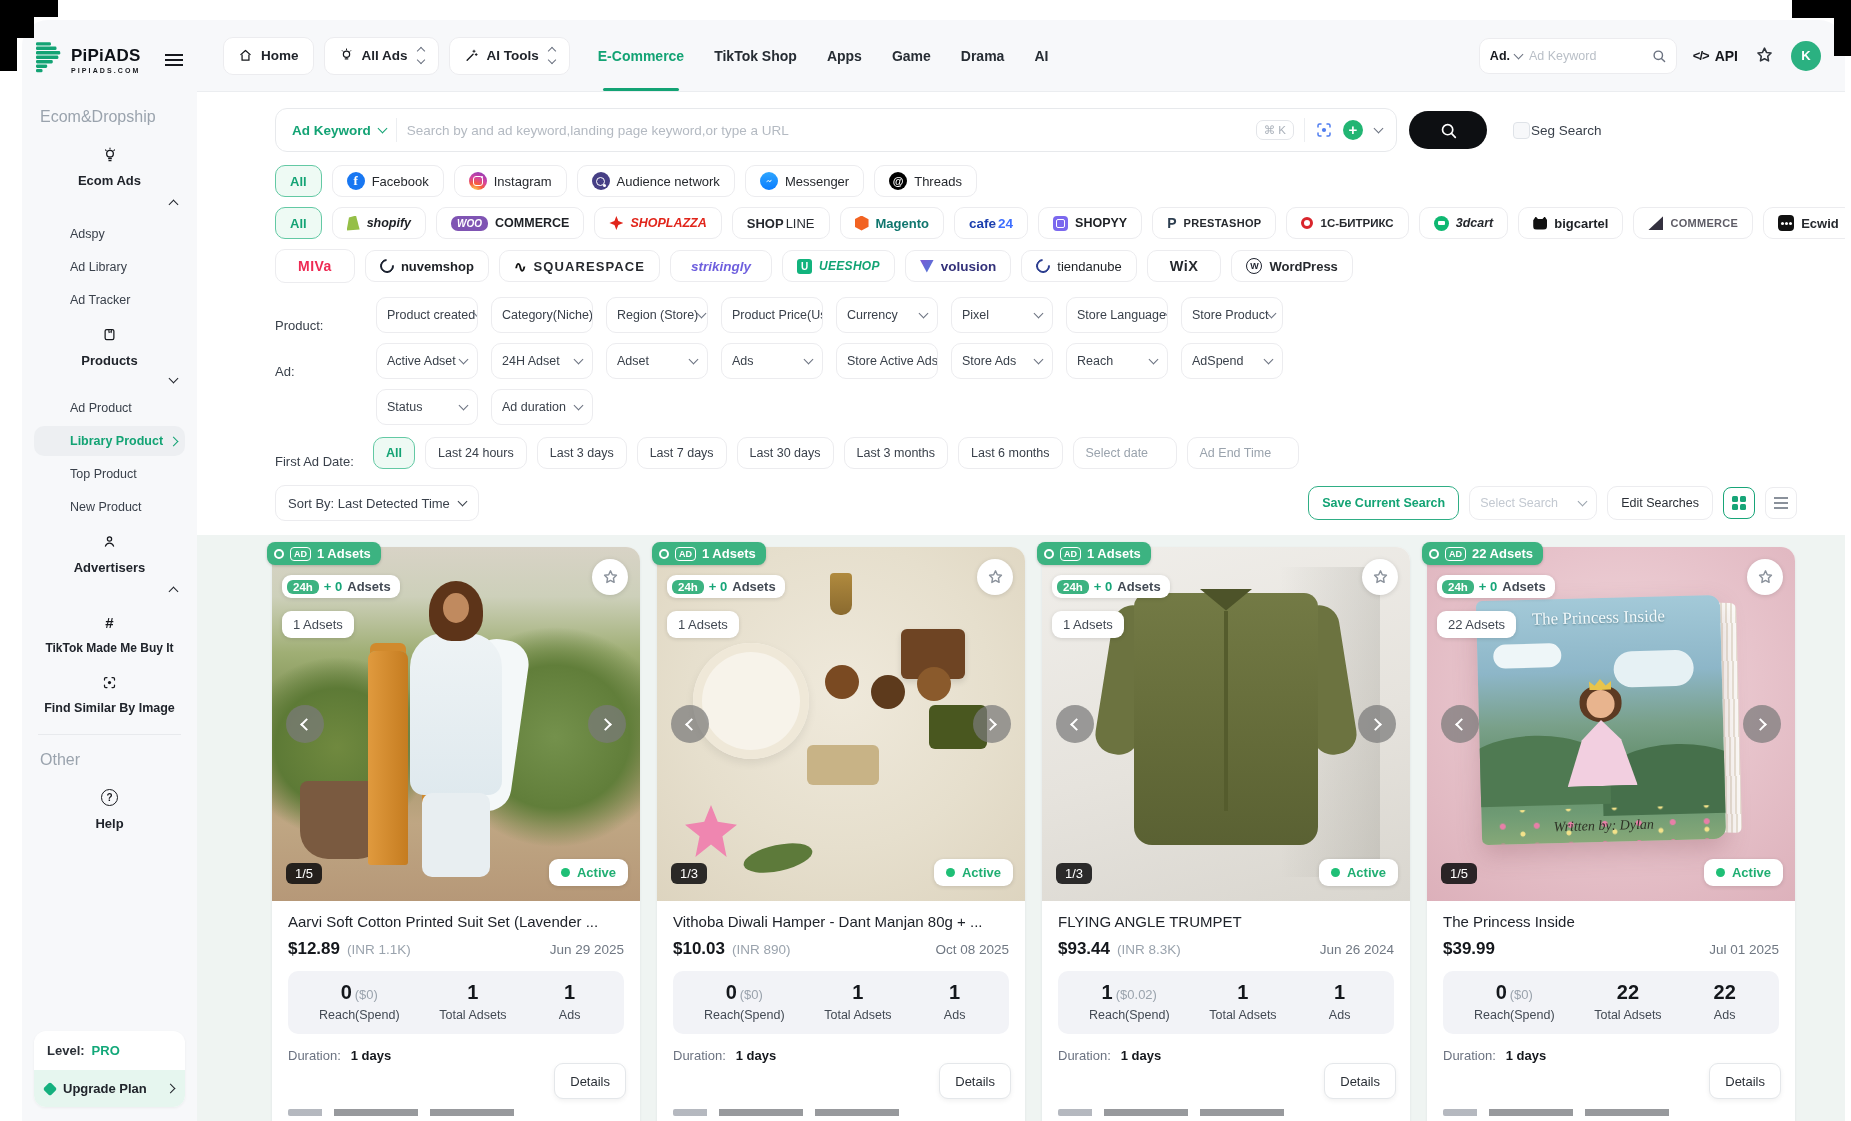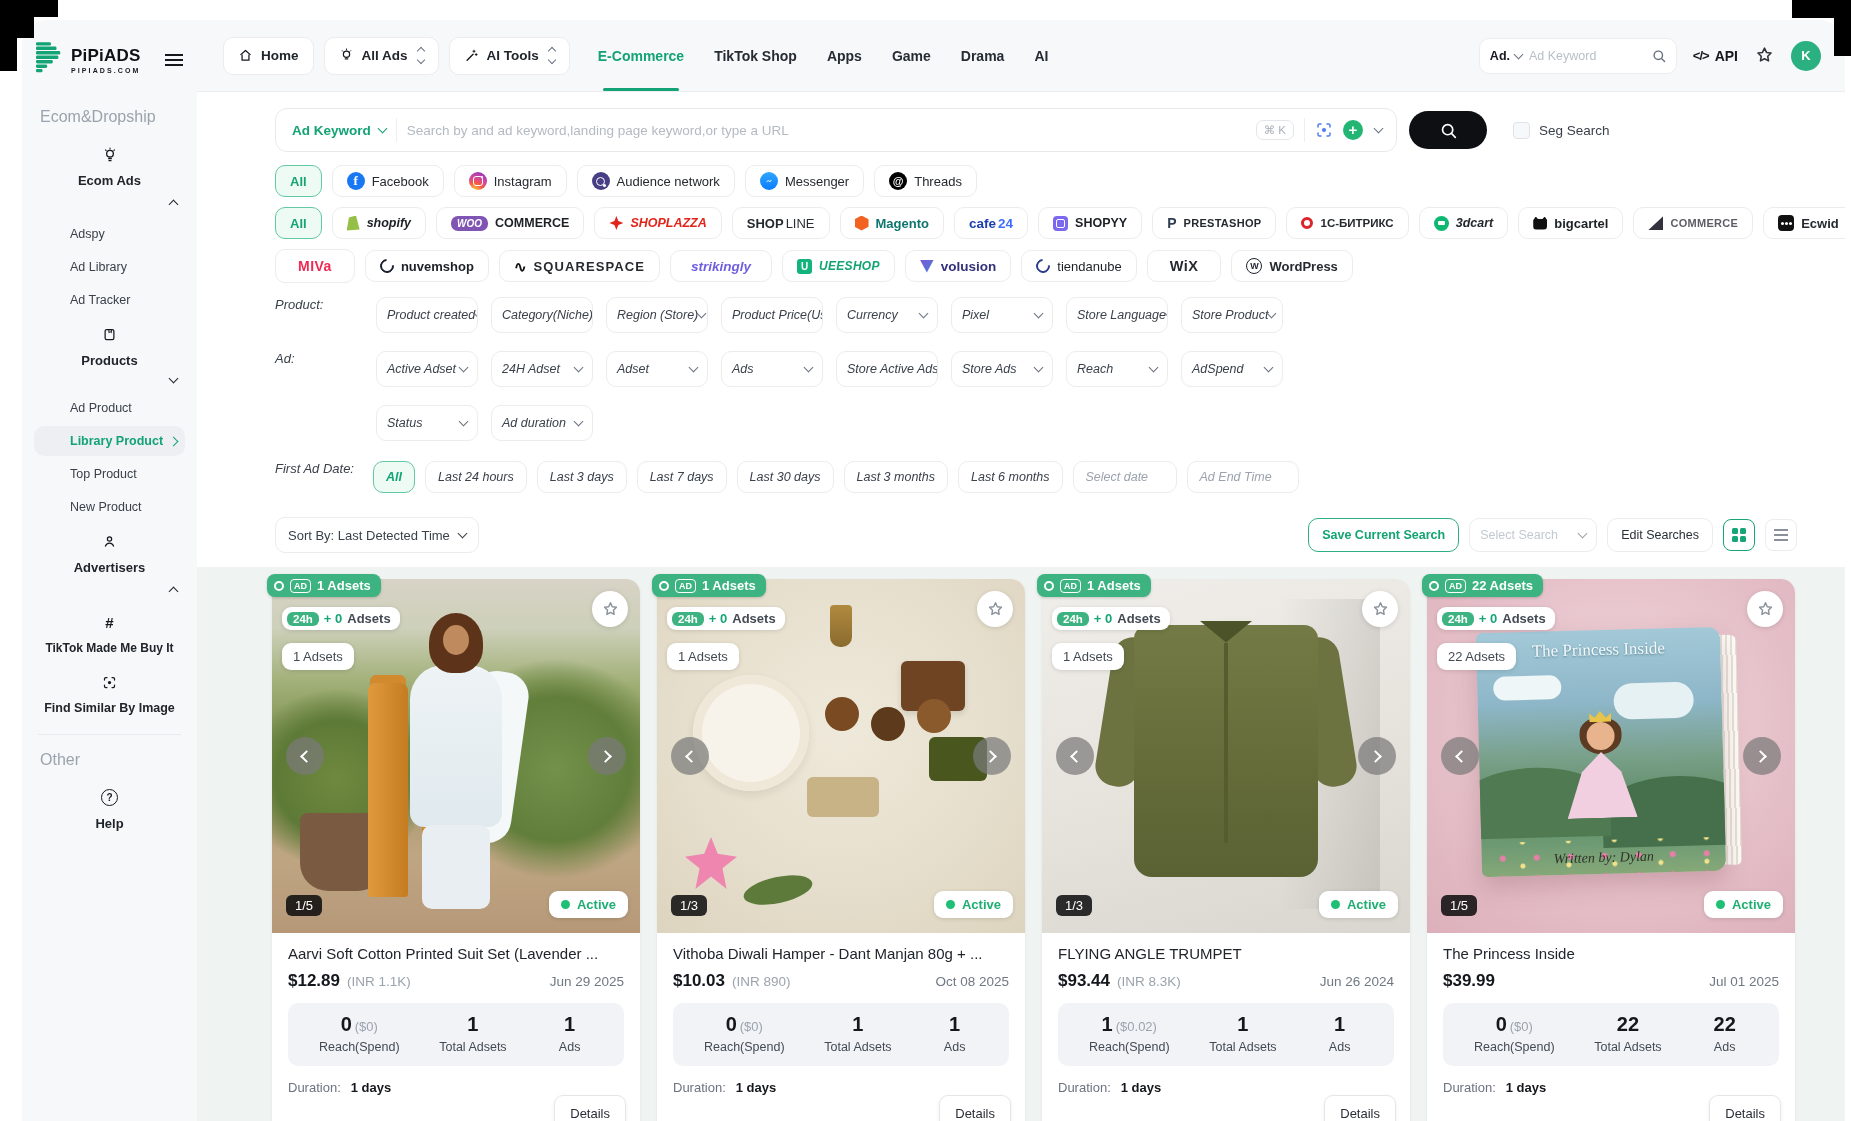--- a/index.html
+++ b/index.html
@@ -89,21 +89,21 @@
   .vsep{width:1px;height:24px;background:#eceef1;}
   .main-input{flex:1;font-size:13.5px;color:#16181d;min-width:0;}
   .main-input::placeholder{color:#b4bac2;}
   .kbd{border:1px solid #e3e5e9;border-radius:7px;padding:2px 7px;font-size:11.5px;color:#aab1ba;white-space:nowrap;}
   .scan-b{background:none;border:none;color:#4f7df0;display:flex;}
   .plus-b{width:20px;height:20px;border-radius:50%;background:#22b573;color:#fff;border:none;
     font-size:15px;line-height:18px;font-weight:700;display:flex;align-items:center;justify-content:center;}
   .pill-cv{background:none;border:none;color:#6b7280;display:flex;padding:2px;}
   .search-btn{width:78px;height:38px;border-radius:20px;background:#0d0f12;border:none;color:#fff;
     display:flex;align-items:center;justify-content:center;margin-left:12px;}
-  .seg-wrap{display:flex;align-items:center;gap:9px;margin-left:26px;}
+  .seg-wrap{display:flex;align-items:center;gap:1px;margin-left:26px;}
   .checkbox{width:17px;height:17px;border:1px solid #dfe3e8;border-radius:4px;background:#f7f8fa;cursor:pointer;}
   .seg-lbl{font-size:13.5px;color:#3a414b;}
 
   
   .row-chips{margin:13px 48px 0 78px;display:flex;gap:10px;align-items:center;}
   .chip{height:32px;padding:0 14px;background:#fff;border:1px solid #ececef;border-radius:10px;
     display:inline-flex;align-items:center;gap:7px;font-size:13px;color:#26292e;cursor:pointer;white-space:nowrap;}
   .chip.sel{background:#eefaf4;border-color:#63c9a4;color:#13a374;font-weight:600;}
   .pf{width:18px;height:18px;border-radius:50%;display:flex;align-items:center;justify-content:center;color:#fff;font-weight:700;font-size:11px;}
   .fb{background:#1877f2;} .fb::after{content:"f";font-family:"Liberation Serif",serif;font-size:13px;}
@@ -149,21 +149,21 @@
   .uee-ico::after{content:"U";}
   .uee-txt{color:#12a474;font-weight:800;font-style:italic;font-size:12px;letter-spacing:.3px;}
   .vol-ico{width:14px;height:13px;background:linear-gradient(135deg,#7b5bd6,#4b7bd6);clip-path:polygon(0 0,100% 0,50% 100%);}
   .vol-txt{color:#33317a;font-weight:700;font-size:13.5px;}
   .wix-txt{font-weight:800;font-size:14.5px;letter-spacing:.5px;}
   .wp-ico{width:16px;height:16px;border:1.8px solid #1f2430;border-radius:50%;display:flex;align-items:center;justify-content:center;font-size:9px;font-weight:700;color:#1f2430;}
   .wp-ico::after{content:"W";}
   .wp-txt{font-weight:700;font-size:13px;}
 
   
-  .row-filter{margin:14px 48px 8px 78px;display:flex;align-items:flex-start;gap:13px;font-style:italic;}
+  .row-filter{margin:14px 48px 0 78px;display:flex;align-items:flex-end;gap:13px;}
   .flab{width:88px;min-width:88px;font-size:13px;color:#3a414b;}
   .fsel{width:102px;height:36px;background:#fff;border:1px solid #ececef;border-radius:10px;
     display:flex;align-items:center;justify-content:space-between;padding:0 10px;font-size:12.5px;color:#3a414b;cursor:pointer;white-space:nowrap;overflow:hidden;}
   .fsel .cv{color:#6b7280;min-width:7px;}
   .dchip{height:32px;padding:0 12px;background:#fff;border:1px solid #ececef;border-radius:10px;
     display:inline-flex;align-items:center;font-size:12.5px;color:#3a414b;cursor:pointer;white-space:nowrap;}
   .dchip.sel{background:#eefaf4;border-color:#63c9a4;color:#13a374;font-weight:600;}
   .dinput{width:104px;color:#9aa3ad;}
 
   
@@ -383,20 +383,31 @@
     </div>
 
     <div class="sdiv"></div>
     <div class="sec">Other</div>
 
     <div class="sitem">
       <span class="ico q-ico">?</span>
       <span class="lbl">Help</span>
     </div>
 
+    <div class="sbottom">
+      <div class="lvl">
+        <span>Level:</span>
+        <span class="v">PRO</span>
+      </div>
+      <div class="upg">
+        <span class="spark"></span>
+        <span>Upgrade Plan</span>
+        <span class="cv right"></span>
+      </div>
+    </div>
   </div>
 
   <div class="main">
 
     <div class="navbar">
       <button class="nav-btn">
         <svg width="15" height="15" viewBox="0 0 24 24">
             <path d="M4 11 L12 4 L20 11" fill="none" stroke="#16181d" stroke-width="2" stroke-linejoin="round"></path>
             <path d="M6.5 10.5 V19.5 H17.5 V10.5" fill="none" stroke="#16181d" stroke-width="2"></path>
           </svg>

